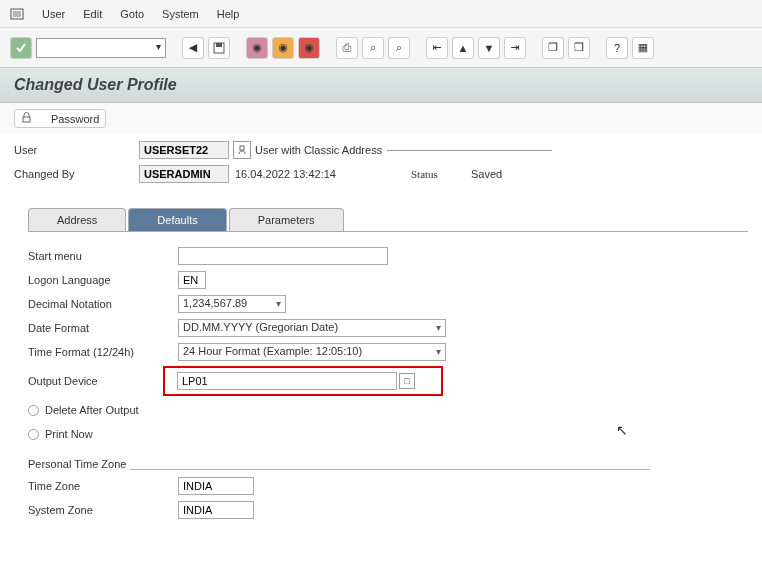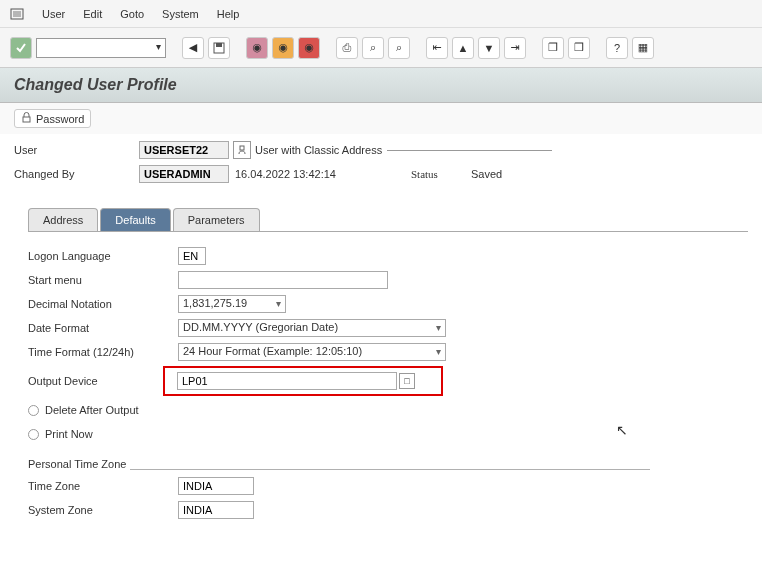--- a/index.html
+++ b/index.html
@@ -19,35 +19,35 @@
     .tb-pink { background: #d28ca0; }
     .tb-sep { width: 8px; }
     .tb-combo { width: 130px; height: 20px; border: 1px solid #999; background: #fff; position: relative; }
     .tb-combo::after { content: '▾'; position: absolute; right: 4px; top: 2px; font-size: 10px; }
     
     
     .titlebar { background: linear-gradient(#e0e8e8, #d0d8d8); padding: 8px 14px; font-size: 16px; font-weight: bold; font-style: italic; color: #444; border-bottom: 1px solid #bbb; }
     
     
     .subtoolbar { padding: 6px 14px; background: #f9f9f9; }
-    .subtool-item { display: inline-flex; align-items: center; gap: 4px; border: 1px solid #ccc; padding: 2px 6px; border-radius: 3px; background: #fff; cursor: pointer; }
+    .subtool-item { display: inline-flex; align-items: center; gap: 19px; border: 1px solid #ccc; padding: 2px 6px; border-radius: 3px; background: #fff; cursor: pointer; }
     
     
     .form-header { padding: 6px 14px 12px 14px; }
     .form-row { display: flex; align-items: center; margin-bottom: 4px; min-height: 20px; }
     .form-label { width: 125px; font-size: 11px; }
     .form-input { border: 1px solid #aaa; height: 18px; padding: 1px 4px; font-size: 11px; background: #fff; font-weight: bold; }
     .form-input-ro { background: #f0f0f0; }
     .icon-btn-inline { width: 18px; height: 18px; border: 1px solid #999; display: inline-flex; align-items: center; justify-content: center; margin: 0 4px; }
     .status-label { width: 60px; margin-left: 36px; font-family: Liberation Serif, serif; }
     .header-underline { border-bottom: 1px solid #999; flex: 1; margin-left: 5px; max-width: 165px; }
     
     
     .tab-strip { display: flex; border-bottom: 1px solid #aaa; margin: 0 14px 0 28px; padding-top: 8px; position: relative; }
-    .tab { padding: 5px 14px; border: 1px solid #aaa; border-bottom: none; margin-right: 2px; background: #e8e8e8; cursor: pointer; font-size: 11px; border-radius: 4px 4px 0 0; }
+    .tab { padding: 5px 28px; border: 1px solid #aaa; border-bottom: none; margin-right: 2px; background: #e8e8e8; cursor: pointer; font-size: 11px; border-radius: 4px 4px 0 0; }
     .tab.active { background: #5c7a9a; color: #fff; }
     
     
     .tab-content { padding: 14px 28px; }
     .row { display: flex; align-items: center; margin-bottom: 4px; min-height: 20px; }
     .lbl { width: 150px; font-size: 11px; }
     .fld { border: 1px solid #aaa; height: 18px; padding: 1px 4px; font-size: 11px; background: #fff; }
     .fld-dd { position: relative; }
     .fld-dd::after { content: '▾'; position: absolute; right: 4px; top: 2px; font-size: 10px; color: #666; }
     .fld-w1 { width: 210px; }
@@ -158,30 +158,30 @@
 
 <div class="tab-strip">
   <div class="tab">Address</div>
   <div class="tab active">Defaults</div>
   <div class="tab">Parameters</div>
 </div>
 
 <div class="tab-content">
 
   <div class="row">
+    <span class="lbl">Start menu</span>
+    <input class="fld fld-w1" value="" style="">
+  </div>
+  <div class="row">
     <span class="lbl">Logon Language</span>
     <input class="fld" style="width: 28px;" value="EN">
   </div>
   <div class="row">
-    <span class="lbl">Start menu</span>
-    <input class="fld fld-w1" value="" style="">
-  </div>
-  <div class="row">
     <span class="lbl">Decimal Notation</span>
-    <div class="fld fld-dd fld-w2"><span>1,831,275.19</span></div>
+    <div class="fld fld-dd fld-w2"><span>1,234,567.89</span></div>
   </div>
   <div class="row">
     <span class="lbl">Date Format</span>
     <div class="fld fld-dd fld-w3"><span>DD.MM.YYYY (Gregorian Date)</span></div>
   </div>
   <div class="row">
     <span class="lbl">Time Format (12/24h)</span>
     <div class="fld fld-dd fld-w3"><span>24 Hour Format (Example: 12:05:10)</span></div>
   </div>
 

